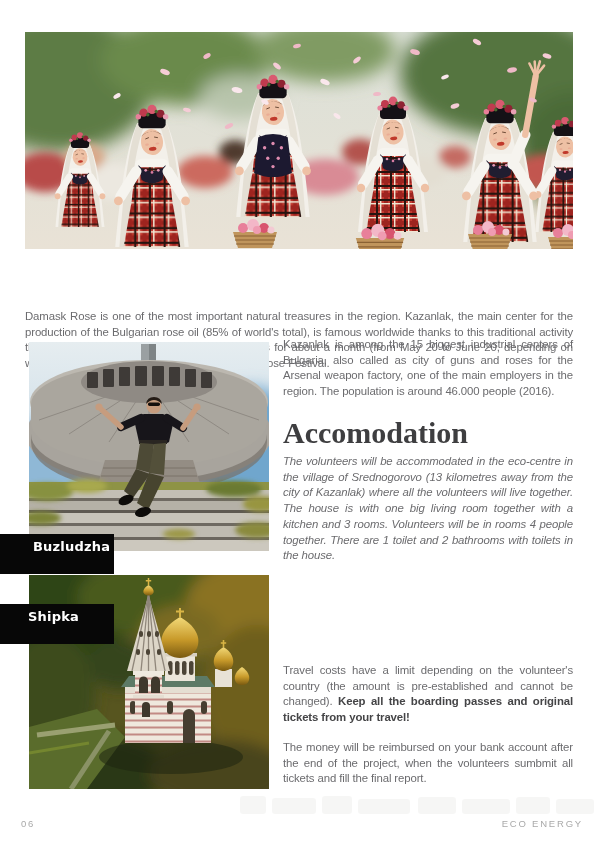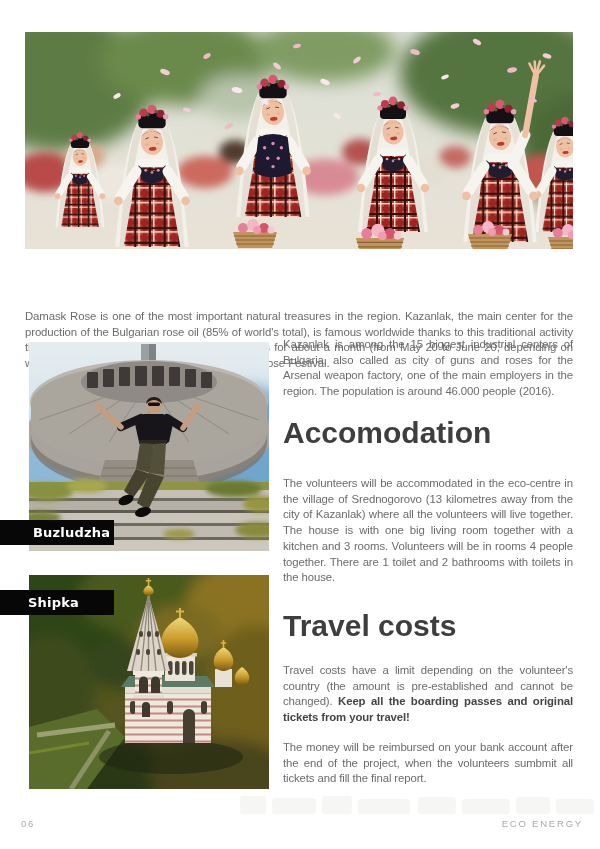--- a/index.html
+++ b/index.html
@@ -6,39 +6,39 @@
   html,body { background:#ffffff; }
   body { width:600px; height:849px; position:relative; overflow:hidden;
          font-family:"Liberation Sans","DejaVu Sans",sans-serif; }
   .page { position:absolute; left:0; top:0; width:600px; height:849px; background:#fff; }
 
   .hero { position:absolute; left:25px; top:32px; width:548px; height:217px; overflow:hidden; }
   .fig { position:absolute; overflow:hidden; }
   .fig-buzludzha { left:29px; top:342px; width:240px; height:209px; }
   .fig-shipka    { left:29px; top:575px; width:240px; height:214px; }
 
-  .img-label { position:absolute; left:0; width:114px; height:25px; background:#070707;
+  .img-label { position:absolute; left:0; width:114px; height:40px; background:#070707;
                color:#ffffff; font-size:13px; font-weight:bold; line-height:25px;
                padding-left:33px; font-family:"DejaVu Sans","Liberation Sans",sans-serif;
-               letter-spacing:0.2px; z-index:5; }
+               letter-spacing:0.2px; z-index:5;margin-top:14px; }
   .label-buzludzha { top:520px; }
   .label-shipka    { top:590px;padding-left:28px; }
 
   .body-text { color:#6b6b6e; font-size:11.4px; line-height:15.7px; text-align:justify;
                letter-spacing:-0.12px; }
   .intro { position:absolute; left:25px; top:261px; width:548px;margin-top:48px; }
 
   .rc { position:absolute; left:283px; width:290px; }
   .p-kazanlak      { top:337px; }
-  .p-accommodation { top:476px; }
+  .p-accommodation { top:454px;font-style:italic; }
   .p-travel        { top:663px; }
   .p-reimburse     { top:740px; }
 
   h1.section { position:absolute; left:283px; width:290px; color:#3e3e40;
-               font-family:Liberation Sans, sans-serif;
+               font-family:Liberation Serif, serif;
                font-weight:bold; font-size:30px; line-height:34px; letter-spacing:0; }
   .h-accommodation { top:416px; }
   .h-travel        { top:609px; }
 
   .bold-note { font-weight:bold; color:#454547; }
 
   .footer-num   { position:absolute; left:21px; top:818px; font-size:9.5px; letter-spacing:1.6px;
                   color:#a9a9a9; }
   .footer-brand { position:absolute; right:17px; top:818px; font-size:9.5px; letter-spacing:1.8px;
                   color:#a9a9a9; }
@@ -409,21 +409,20 @@
   <div class="img-label label-shipka">
     <span>Shipka</span>
   </div>
 
   <p class="body-text rc p-kazanlak">Kazanlak is among the 15 biggest industrial centers of Bulgaria, also called as city of guns and roses for the Arsenal weapon factory, one of the main employers in the region. The population is around 46.000 people (2016).</p>
 
   <h1 class="section h-accommodation">Accomodation</h1>
 
   <p class="body-text rc p-accommodation">The volunteers will be accommodated in the eco-centre in the village of Srednogorovo (13 kilometres away from the city of Kazanlak) where all the volunteers will live together. The house is with one big living room together with a kitchen and 3 rooms. Volunteers will be in rooms 4 people together. There are 1 toilet and 2 bathrooms with toilets in the house.</p>
 
-  <h1 class="section h-travel">Travel costs</h1>
 
   <p class="body-text rc p-reimburse">The money will be reimbursed on your bank account after the end of the project, when the volunteers sumbmit all tickets and fill the final report.</p>
 
   <p class="body-text rc p-travel"><span>Travel costs have a limit depending on the volunteer's country (the amount is pre-established and cannot be changed). </span><span class="bold-note">Keep all the boarding passes and original tickets from your travel!</span></p>
 
   <svg class="bleed" viewBox="0 0 358 22">
     <g fill="#f0f0ee">
       <rect x="2" y="2" width="26" height="18" rx="3"></rect>
         <rect x="34" y="4" width="44" height="16" rx="3"></rect>
       <rect x="84" y="2" width="30" height="18" rx="3"></rect>

